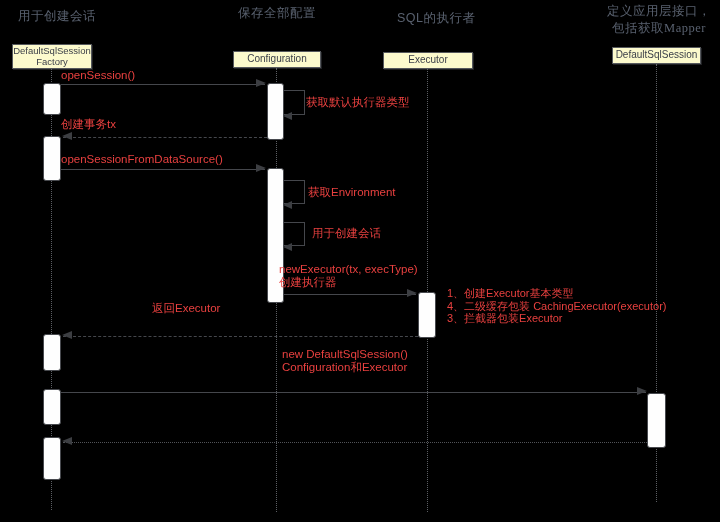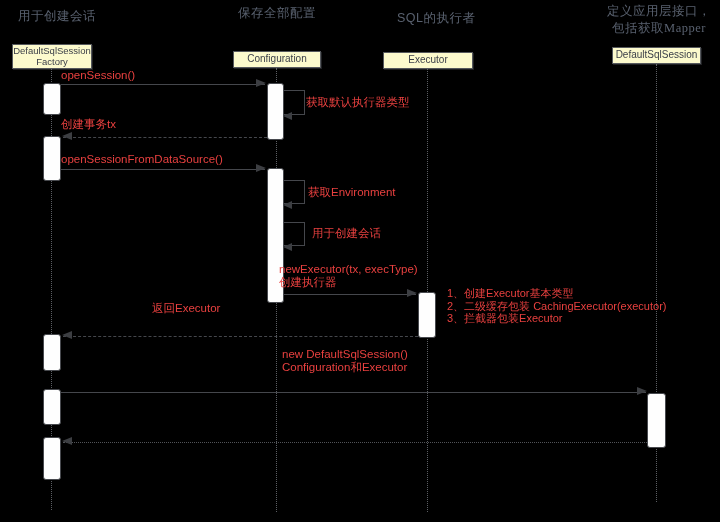--- a/index.html
+++ b/index.html
@@ -169,21 +169,21 @@
   <div class="mlabel" style="left:312px;top:227px">用于创建会话</div>
 
   <div class="mlabel center" style="left:279px;top:263px;width:136px">
     <div>newExecutor(tx, execType)</div>
     <div>创建执行器</div>
   </div>
   <div class="arrow solid to-right" style="left:284px;top:294px;width:132px"></div>
 
   <div class="note" style="left:447px;top:287px">
     <div>1、创建Executor基本类型</div>
-    <div>2、二级缓存包装 CachingExecutor(executor)</div>
+    <div>4、二级缓存包装 CachingExecutor(executor)</div>
     <div>3、拦截器包装Executor</div>
   </div>
 
   <div class="mlabel" style="left:152px;top:302px">返回Executor</div>
   <div class="arrow dashed to-left" style="left:63px;top:336px;width:355px"></div>
 
   <div class="mlabel center" style="left:282px;top:348px;width:172px">
     <div>new DefaultSqlSession()</div>
     <div>Configuration和Executor</div>
   </div>

